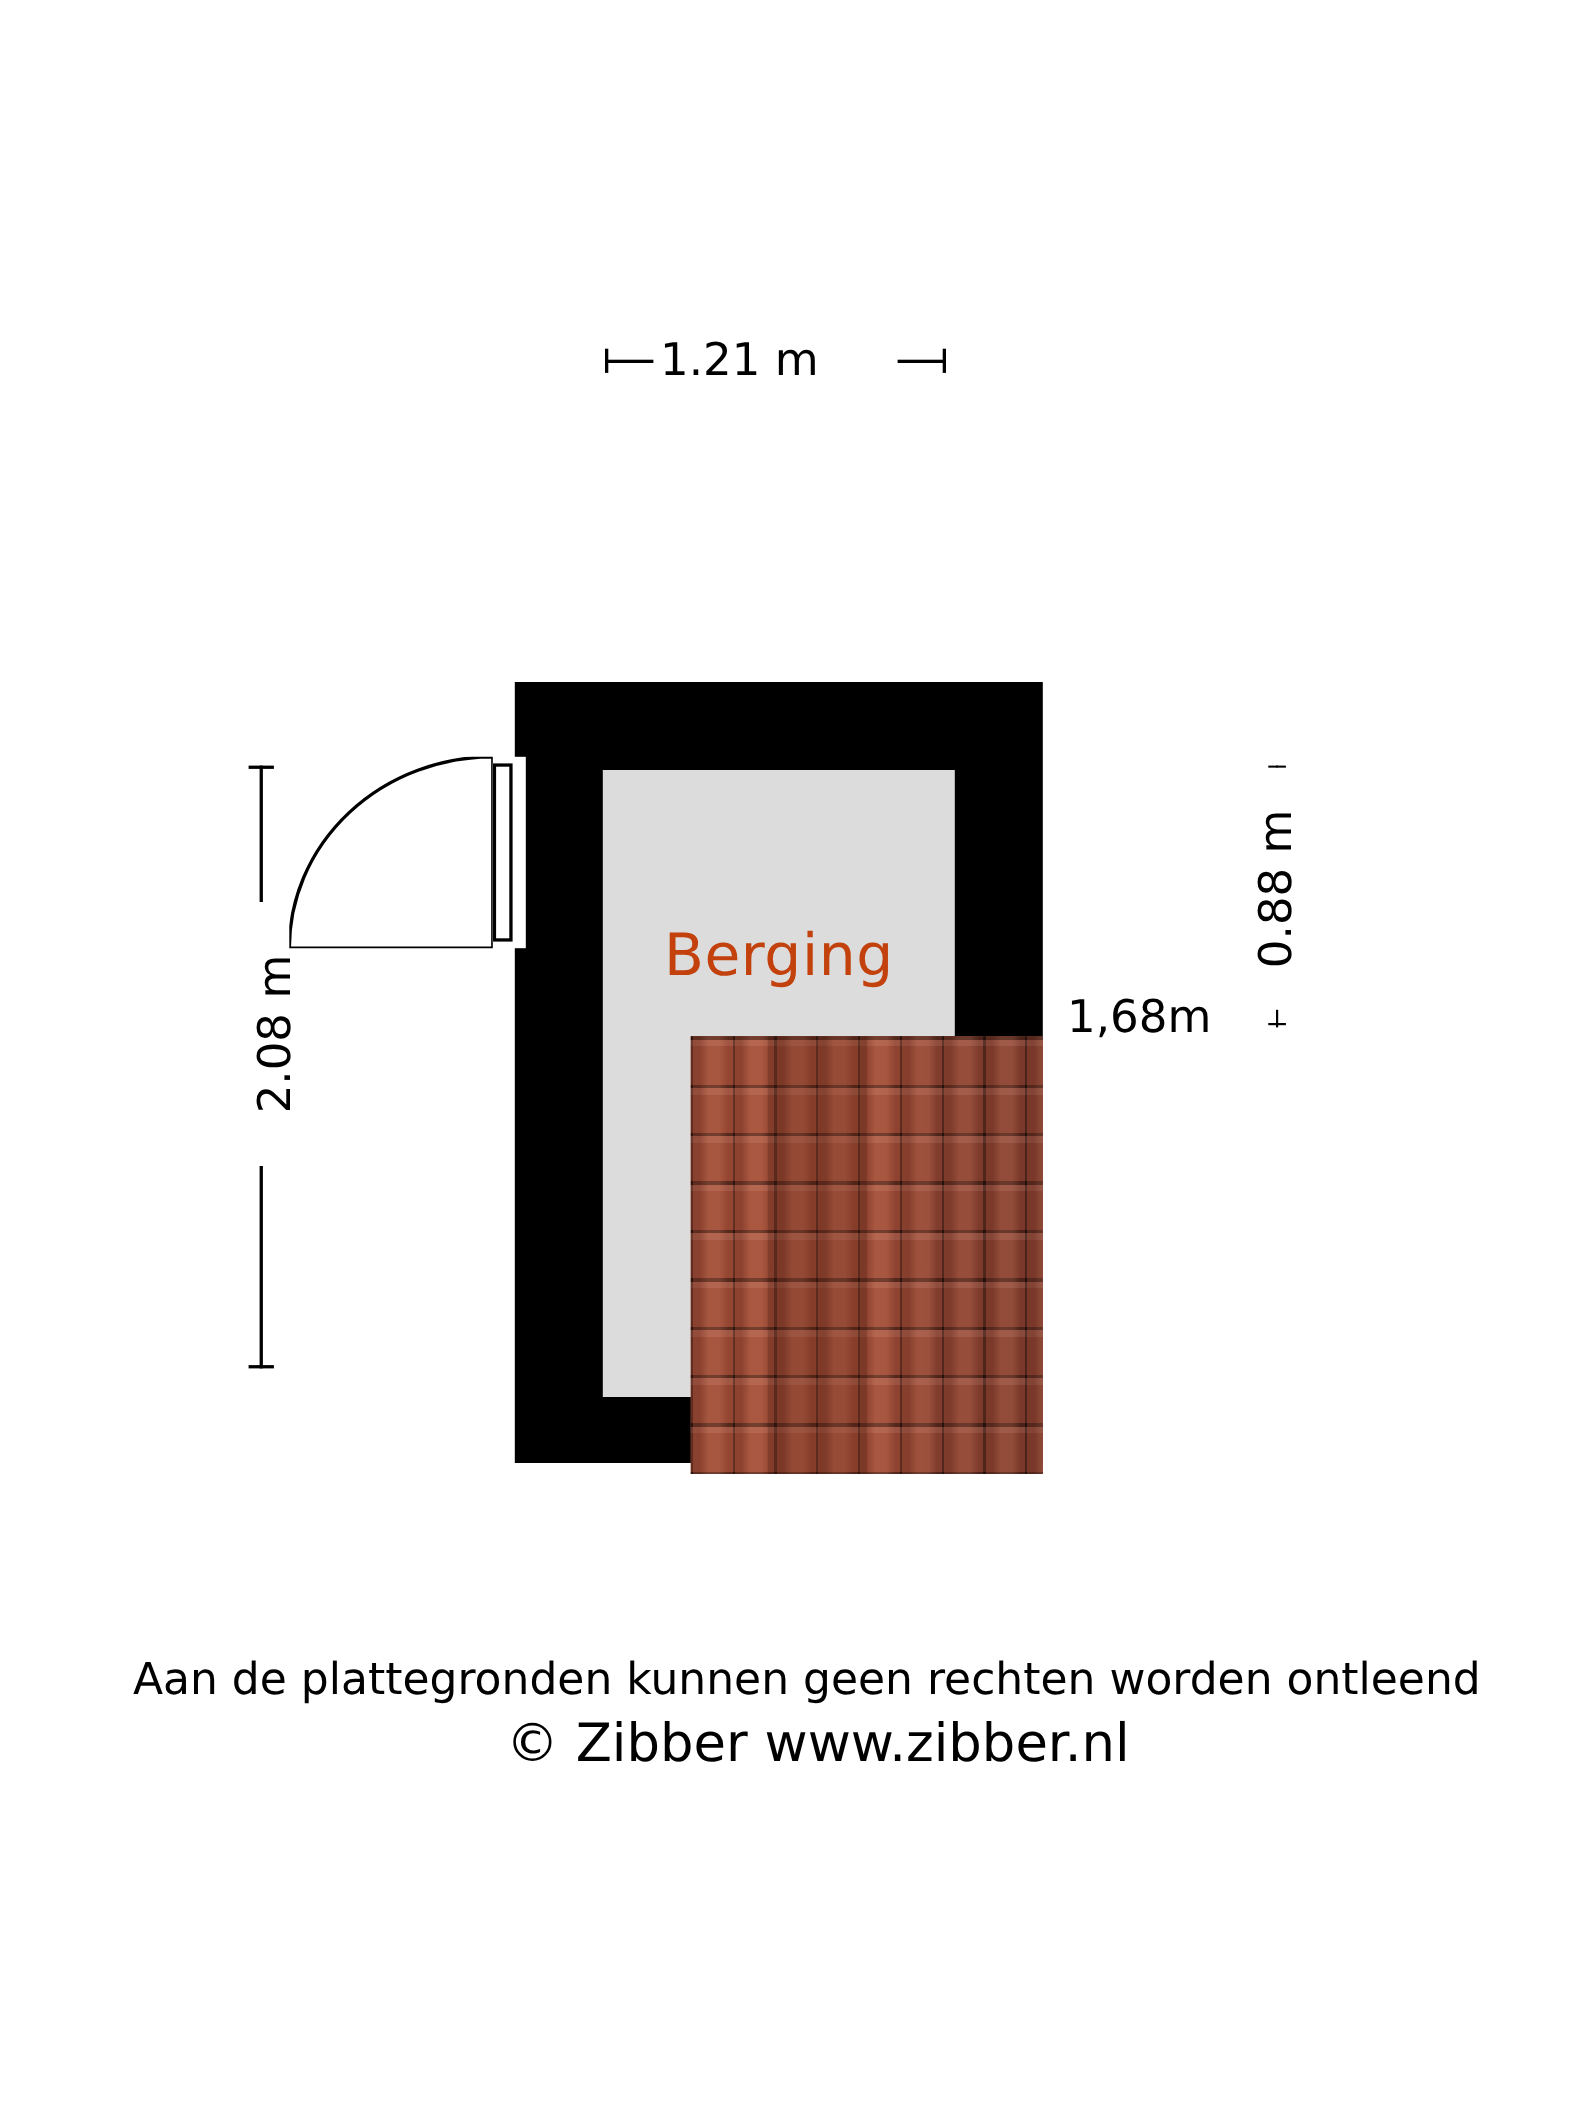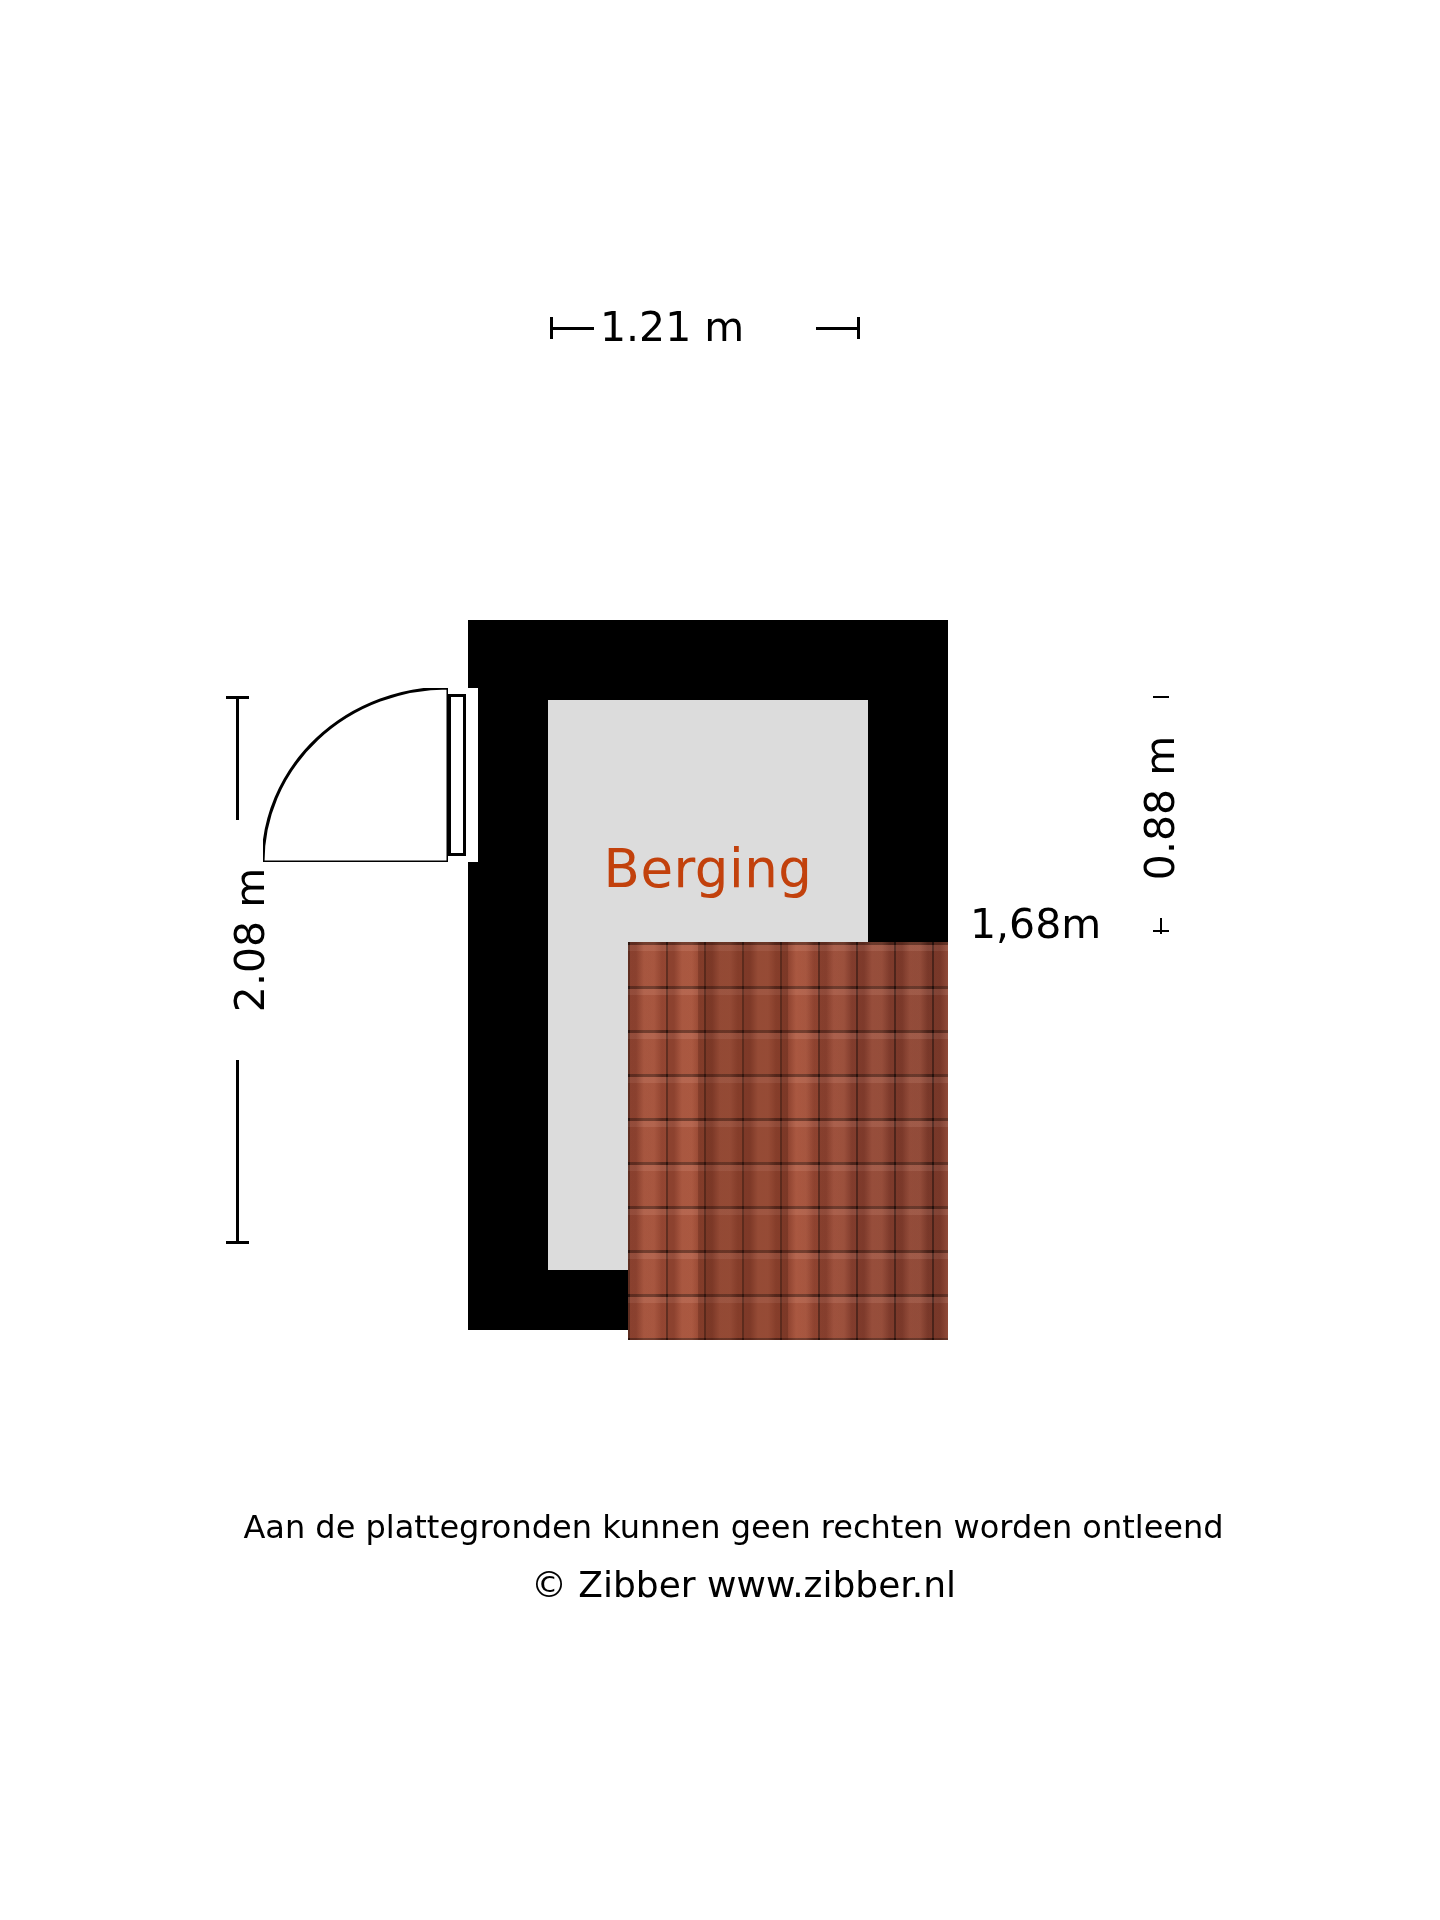--- a/index.html
+++ b/index.html
@@ -247,26 +247,26 @@
 
   
   #footer {
     position: absolute;
     left: 0;
     top: 1498px;
     width: 1440px;
     text-align: center;
   }
   #footer .line1 {
-    font-size: 32px;
+    font-size: 40px;
     line-height: 58px;
     margin-left: 27px;
   }
   #footer .line2 {
-    font-size: 36px;
+    font-size: 48px;
     line-height: 58px;
     padding-left: 47px;
   }
 </style>
 </head>
 <body>
 
 <div id="dim-top">
   <div class="dim-line"></div>
   <div class="tick-l"></div>

